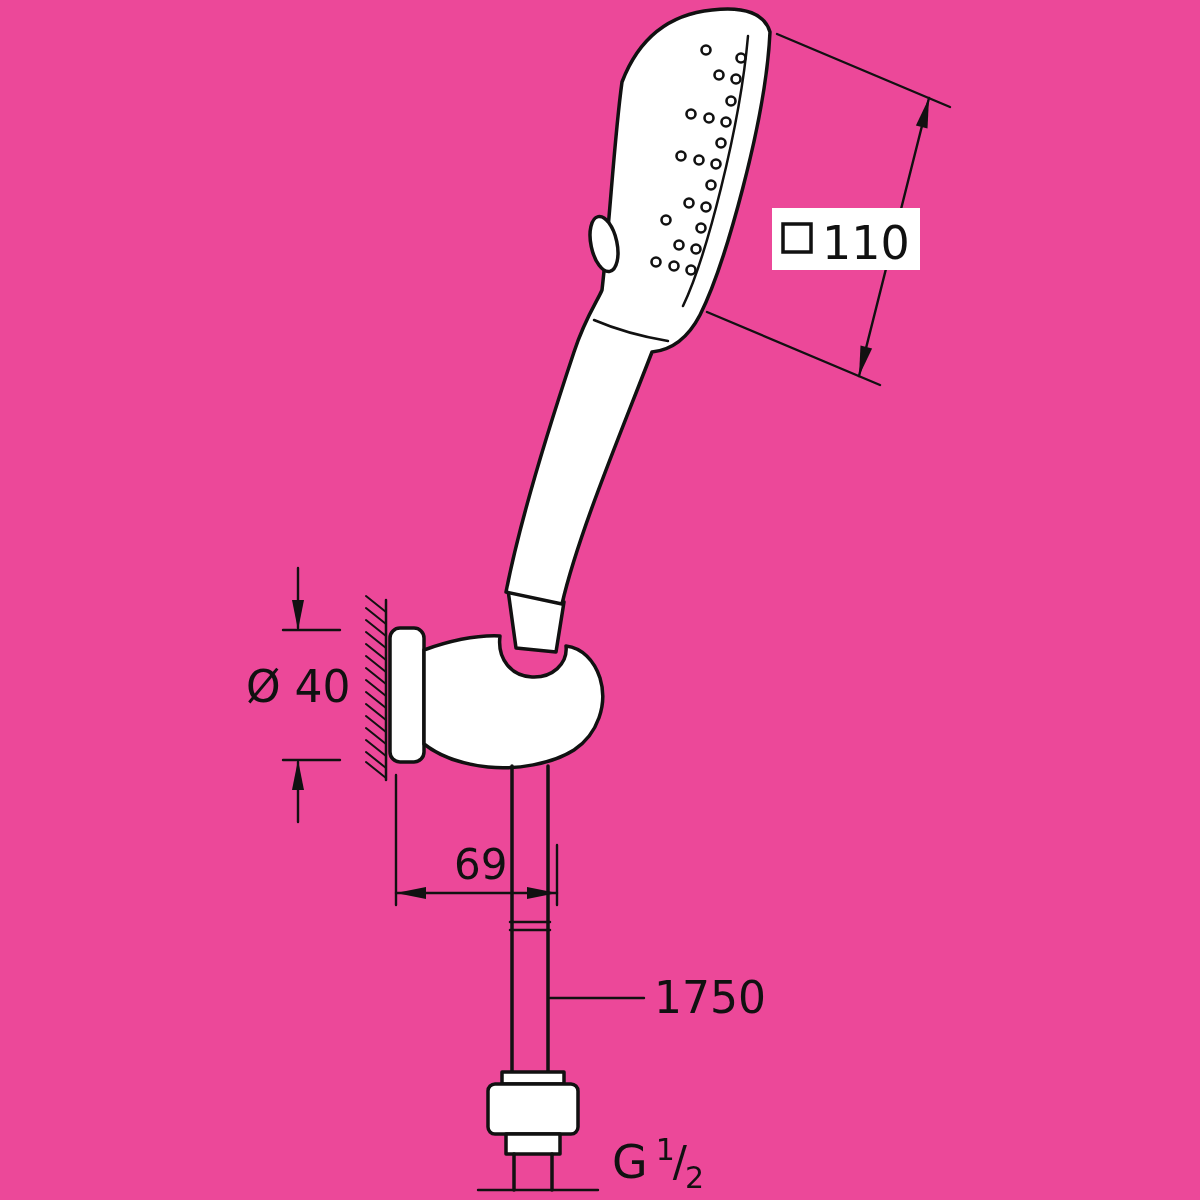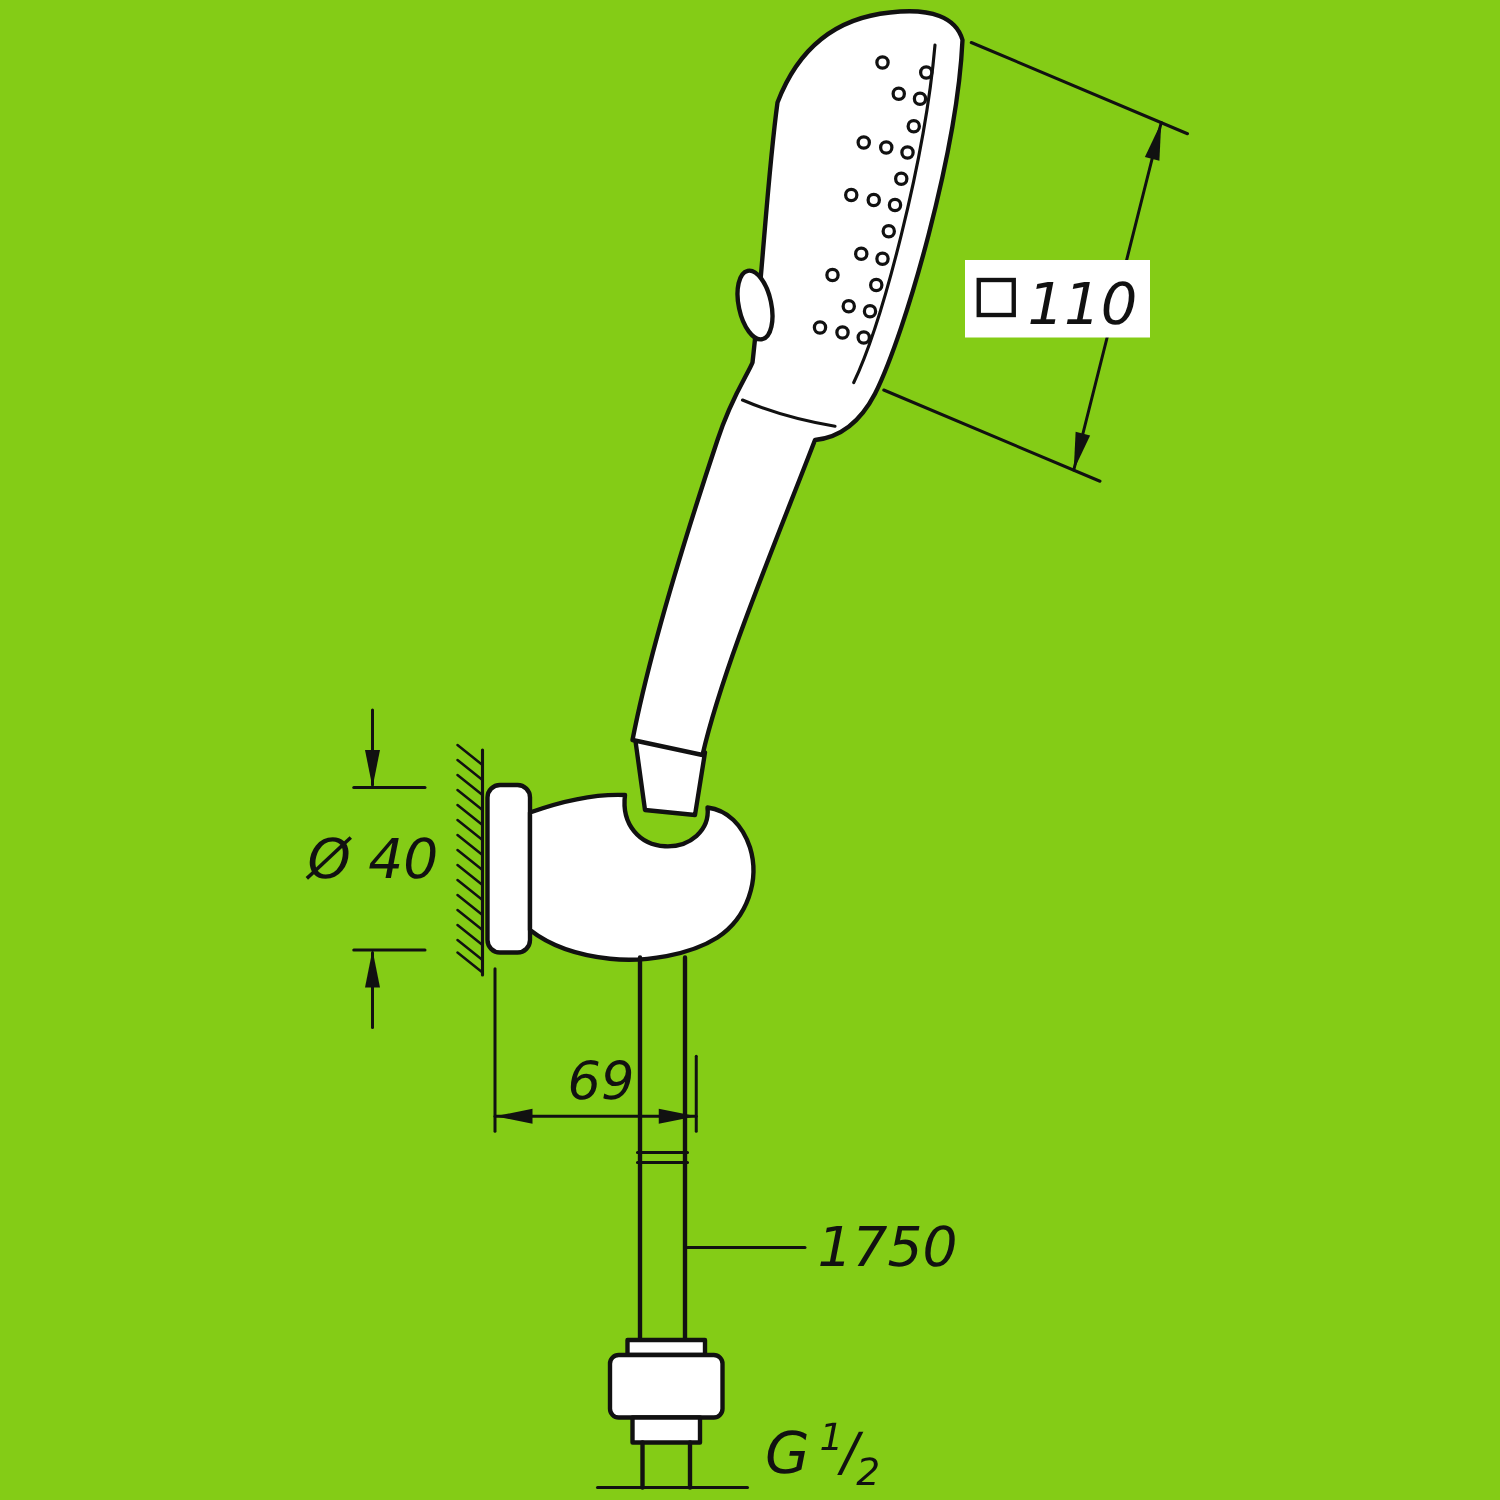--- a/index.html
+++ b/index.html
@@ -4,23 +4,22 @@
 <style>
   html, body {
     margin: 0;
     padding: 0;
     background: #ffffff;
   }
   .stage {
     width: 1200px;
     height: 1200px;
     position: relative;
-    background: #84cc16;
+    background: #ec4899;
     overflow: hidden;
-    font-style: italic;
   }
   svg text {
     font-family: "DejaVu Sans", "Liberation Sans", sans-serif;
     fill: #111111;
   }
   .obj {
     stroke: #111111;
     stroke-width: 3.5;
     fill: #ffffff;
     stroke-linejoin: round;

